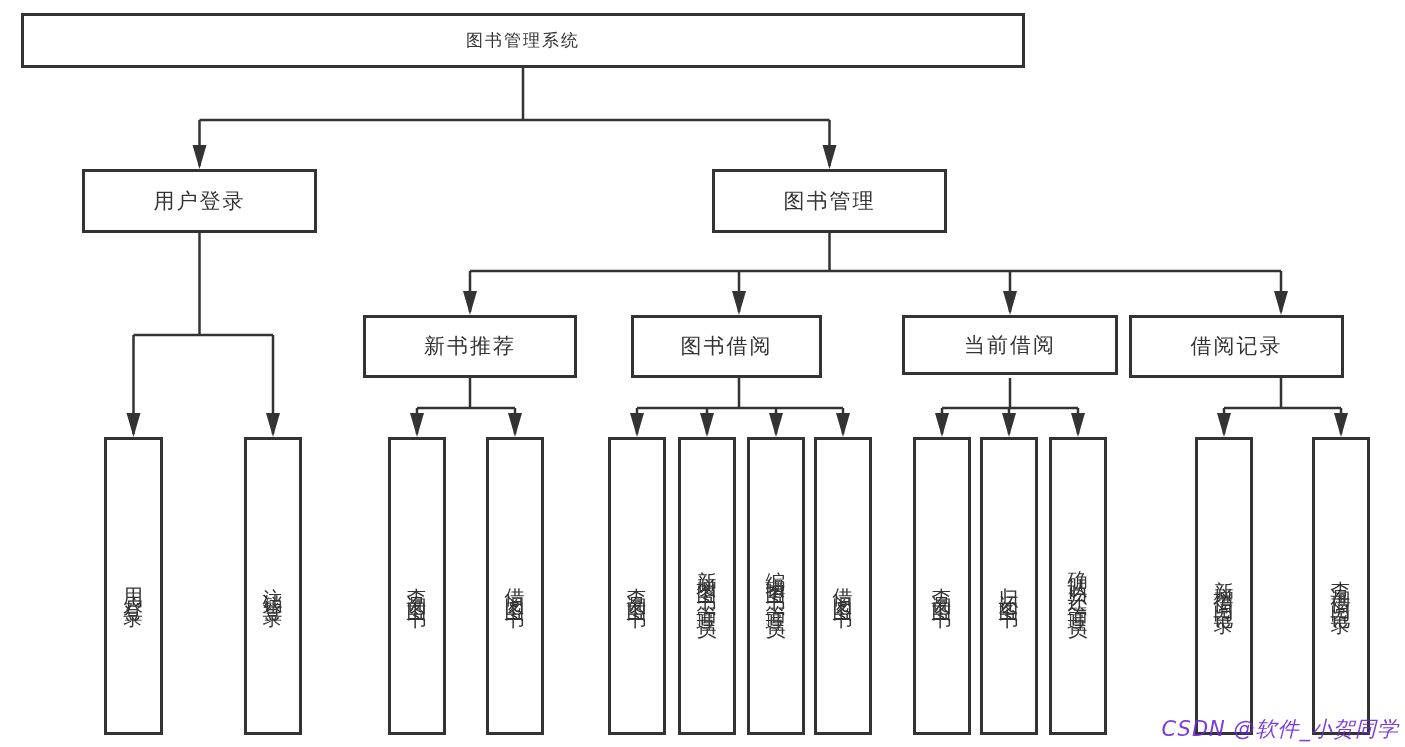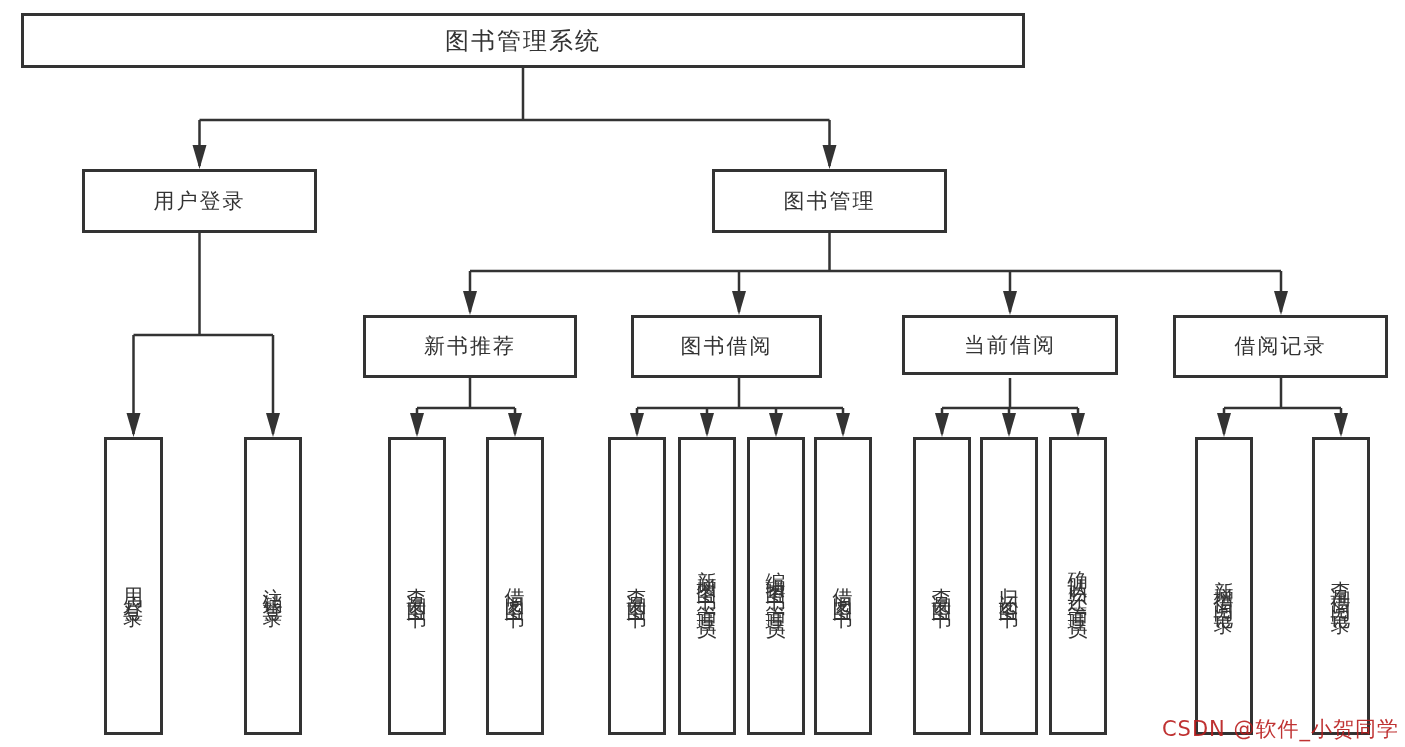--- a/index.html
+++ b/index.html
@@ -31,39 +31,40 @@
     display: flex;
     align-items: center;
     justify-content: center;
     line-height: 1;
   }
   .hbox {
     font-size: 21px;
     letter-spacing: 2px;
   }
   .hbox.title {
-    font-size: 24px;
+    font-size: 17px;
   }
   .vbox {
     writing-mode: vertical-rl;
     text-orientation: mixed;
     font-size: 20px;
     letter-spacing: 7px;
     padding: 8px 0;
   }
   .watermark {
     position: absolute;
     right: 6px;
     bottom: 4px;
     font-size: 21px;
     letter-spacing: 1px;
-    color: #b91c1c;
+    color: #6d28d9;
     opacity: 0.9;
     z-index: 10;
     white-space: nowrap;
+    font-style: italic;
   }
 </style>
 </head>
 <body>
 
 <div class="canvas">
 
   <svg class="connector-layer" width="1405" height="747" viewBox="0 0 1405 747" xmlns="http://www.w3.org/2000/svg">
     <g stroke="#333333" stroke-width="2.5" fill="none">
 
@@ -105,21 +106,21 @@
   </svg>
 
   <div class="box hbox title" style="left:21px; top:13px; width:1004px; height:55px;">图书管理系统</div>
 
   <div class="box hbox" style="left:82px; top:169px; width:235px; height:64px;">用户登录</div>
   <div class="box hbox" style="left:363px; top:315px; width:214px; height:63px;">新书推荐</div>
 
   <div class="box hbox" style="left:712px; top:169px; width:235px; height:64px;">图书管理</div>
   <div class="box hbox" style="left:631px; top:315px; width:191px; height:63px;">图书借阅</div>
   <div class="box hbox" style="left:902px; top:315px; width:216px; height:60px;">当前借阅</div>
-  <div class="box hbox" style="left:1173px; top:315px; width:215px; height:63px;">借阅记录</div>
+  <div class="box hbox" style="left:1129px; top:315px; width:215px; height:63px;">借阅记录</div>
 
   <div class="box vbox" style="left:104px; top:437px; width:59px; height:298px;">用户登录</div>
   <div class="box vbox" style="left:244px; top:437px; width:58px; height:298px;">注销登录</div>
 
   <div class="box vbox" style="left:388px; top:437px; width:58px; height:298px;">查询图书</div>
   <div class="box vbox" style="left:486px; top:437px; width:58px; height:298px;">借阅图书</div>
 
   <div class="box vbox" style="left:608px; top:437px; width:58px; height:298px;">查询图书</div>
   <div class="box vbox" style="left:678px; top:437px; width:58px; height:298px;">新增图书（管理员）</div>
   <div class="box vbox" style="left:747px; top:437px; width:58px; height:298px;">编辑图书（管理员）</div>

